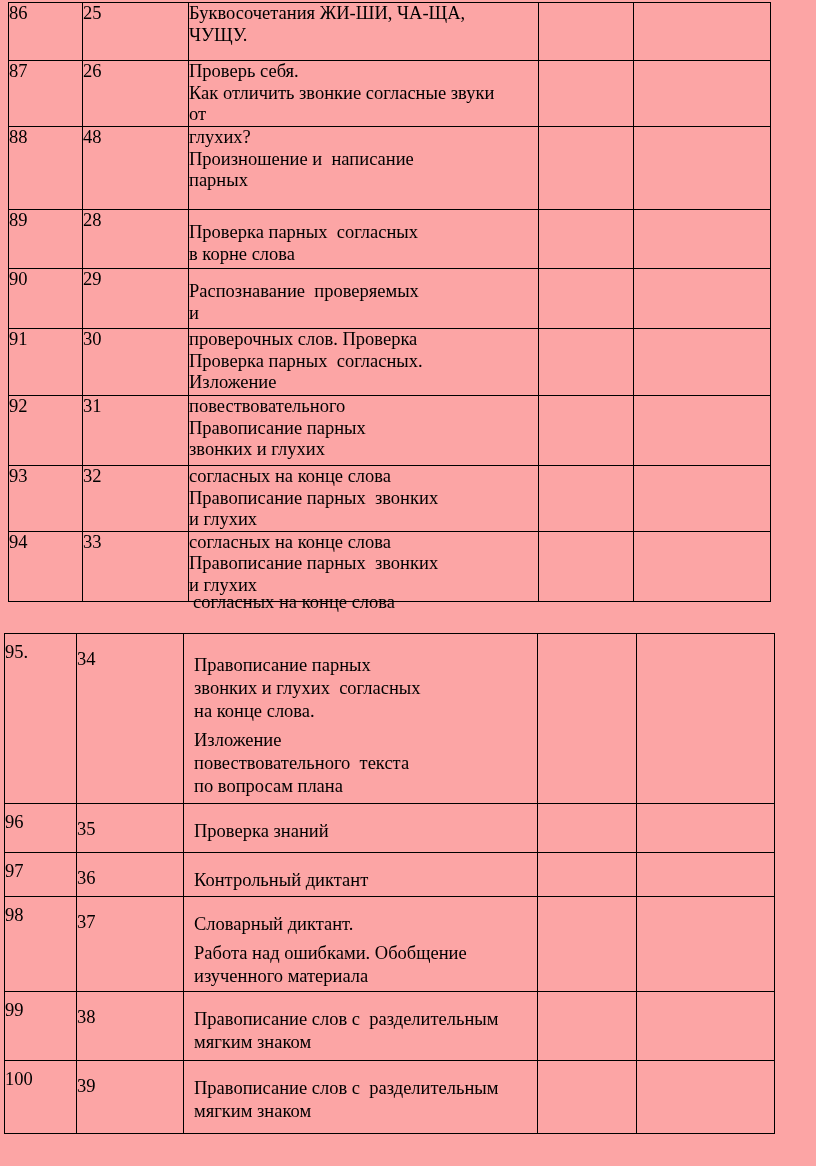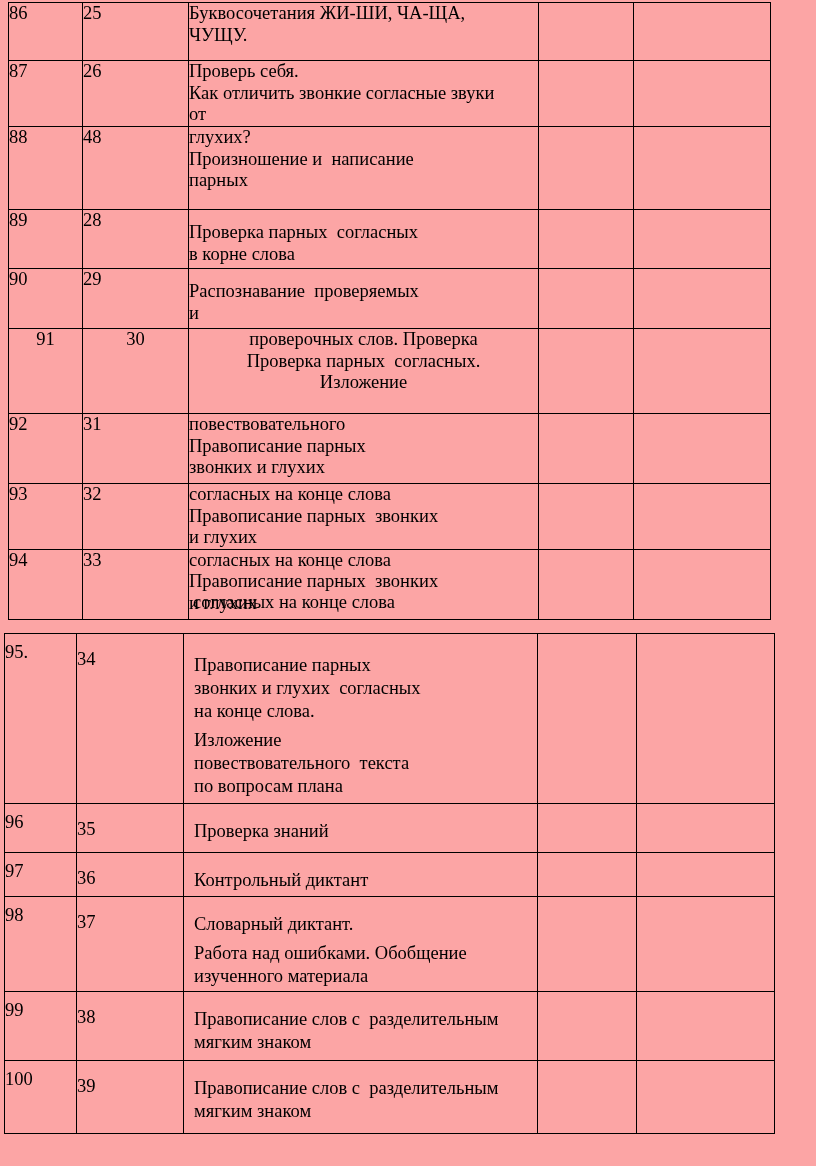--- a/index.html
+++ b/index.html
@@ -11,21 +11,21 @@
 
   .t1 { left:8px;  top:2px;   width:762px; }
   .t2 { left:4px; top:633px; width:770px; }
 
   .t1 td { line-height:21.5px; }
   .t2 td { line-height:23px; }
 
   
   .t1 tr:nth-child(1){height:58px;} .t1 tr:nth-child(2){height:66px;}
   .t1 tr:nth-child(3){height:83px;} .t1 tr:nth-child(4){height:59px;}
-  .t1 tr:nth-child(5){height:60px;} .t1 tr:nth-child(6){height:85px;text-align:center;}
+  .t1 tr:nth-child(5){height:60px;} .t1 tr:nth-child(6){height:67px;}
   .t1 tr:nth-child(7){height:70px;} .t1 tr:nth-child(8){height:64px;}
   .t1 tr:nth-child(9){height:70px;}
   
   .t2 tr:nth-child(1){height:170px;} .t2 tr:nth-child(2){height:49px;}
   .t2 tr:nth-child(3){height:44px;}  .t2 tr:nth-child(4){height:95px;}
   .t2 tr:nth-child(5){height:69px;}  .t2 tr:nth-child(6){height:73px;}
 
   .td-num   { padding:4px 2px 0 5px; }
   .td-les   { padding:4px 2px 0 14px; }
   .td-topic { padding:4px 6px 0 5px; }

